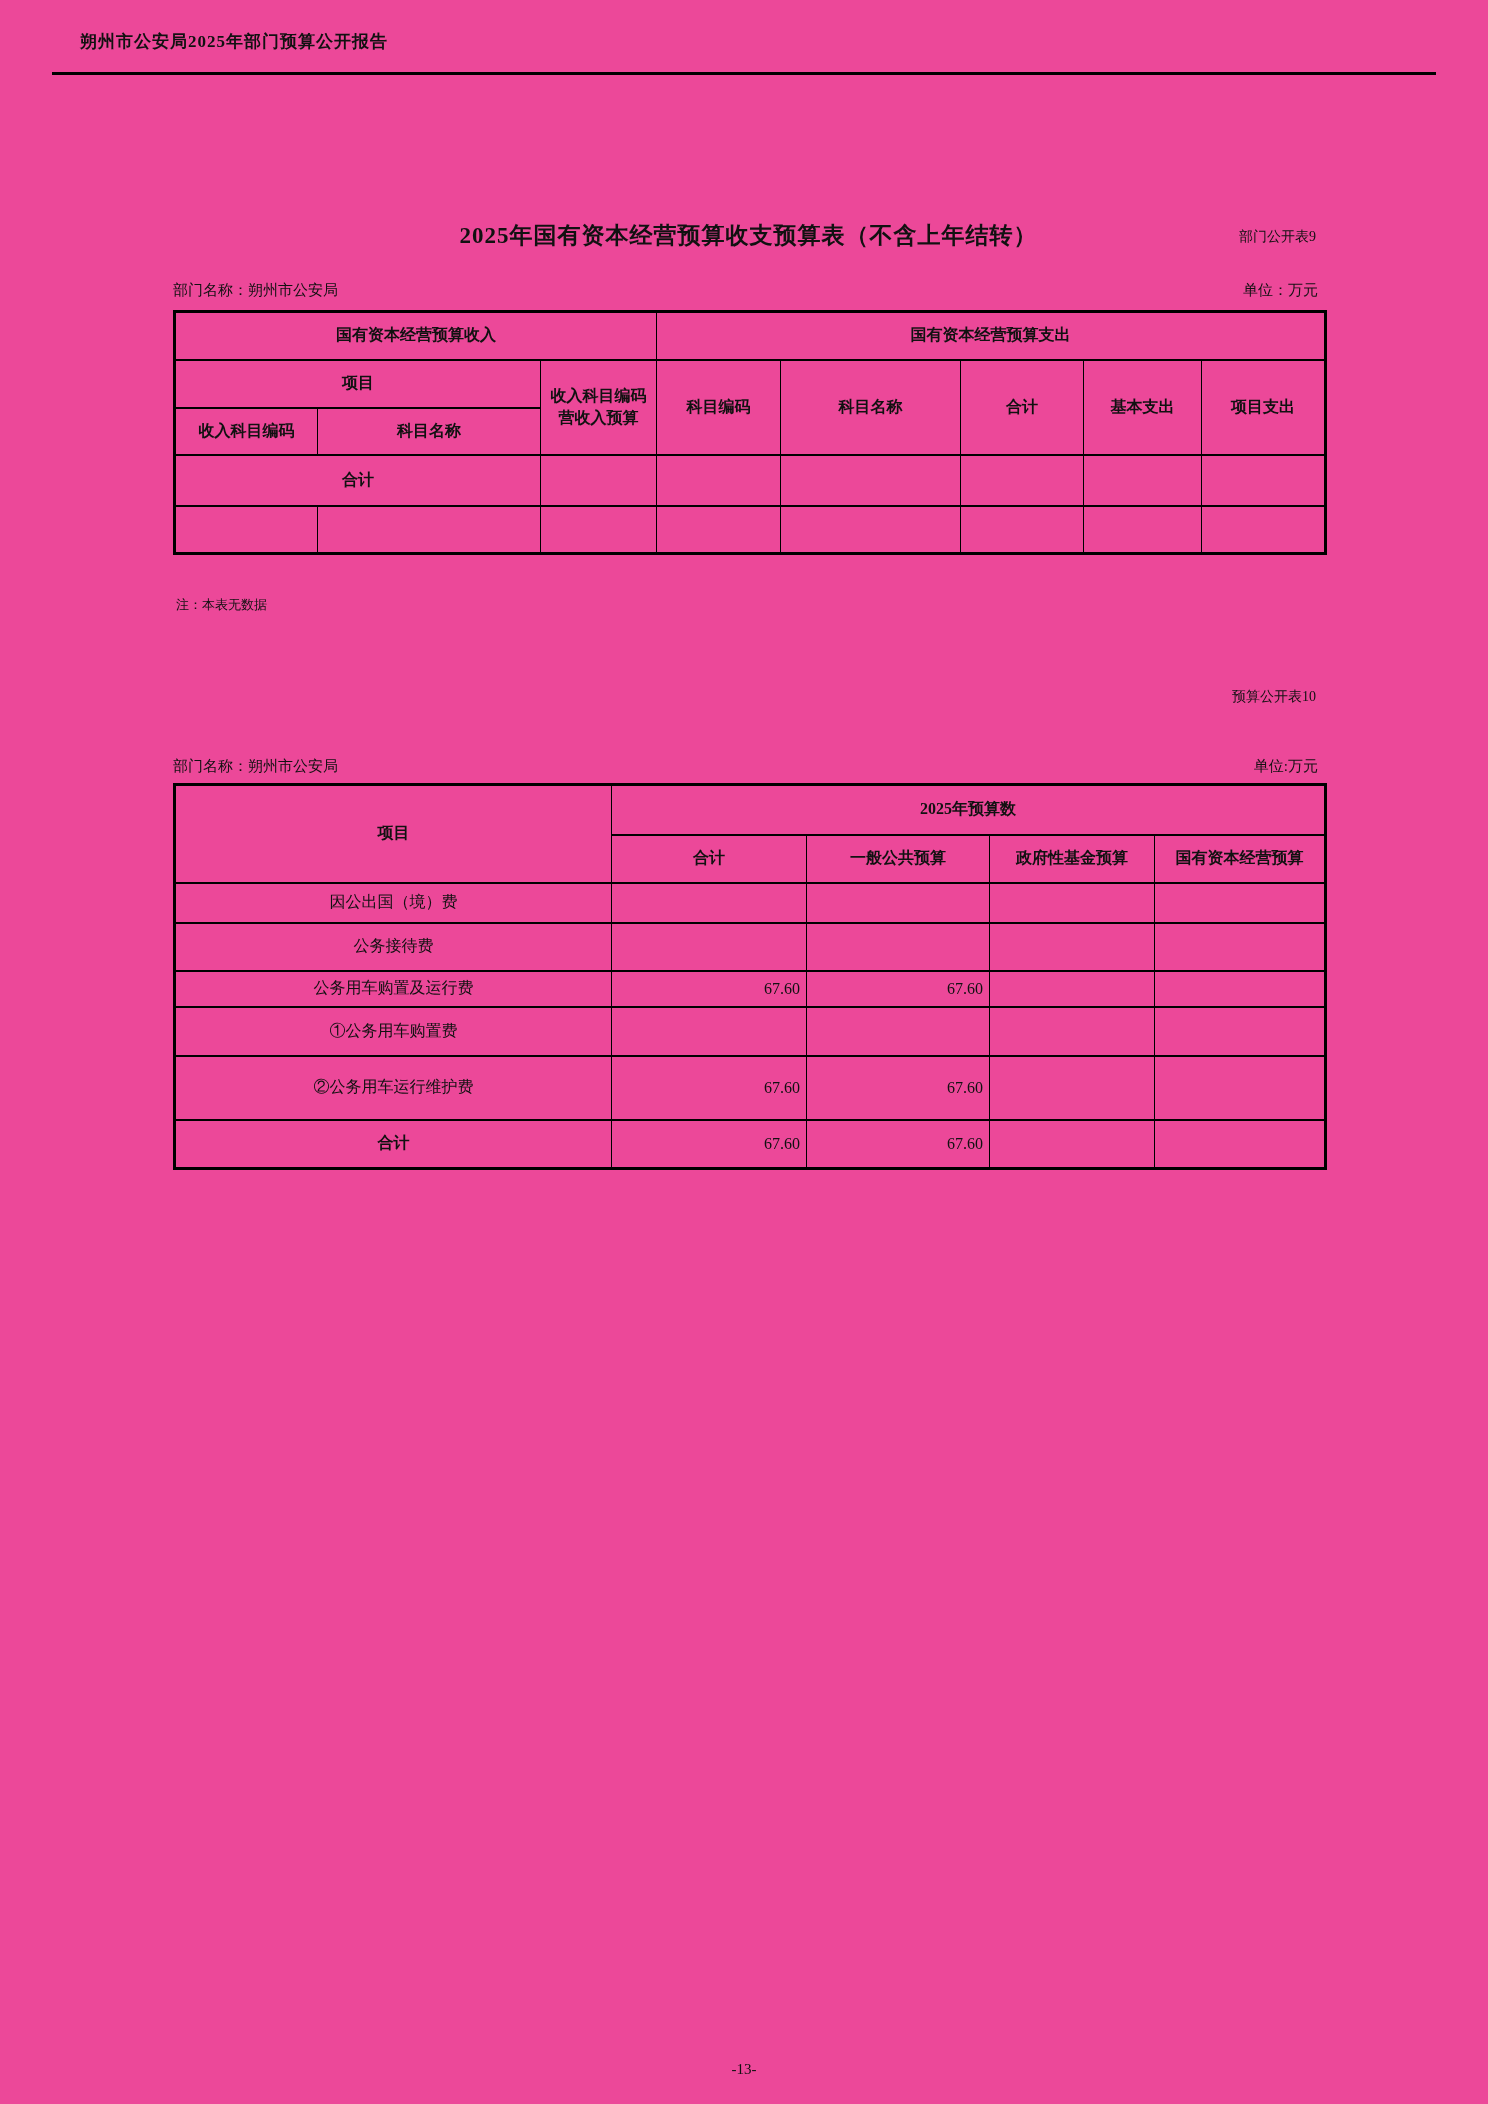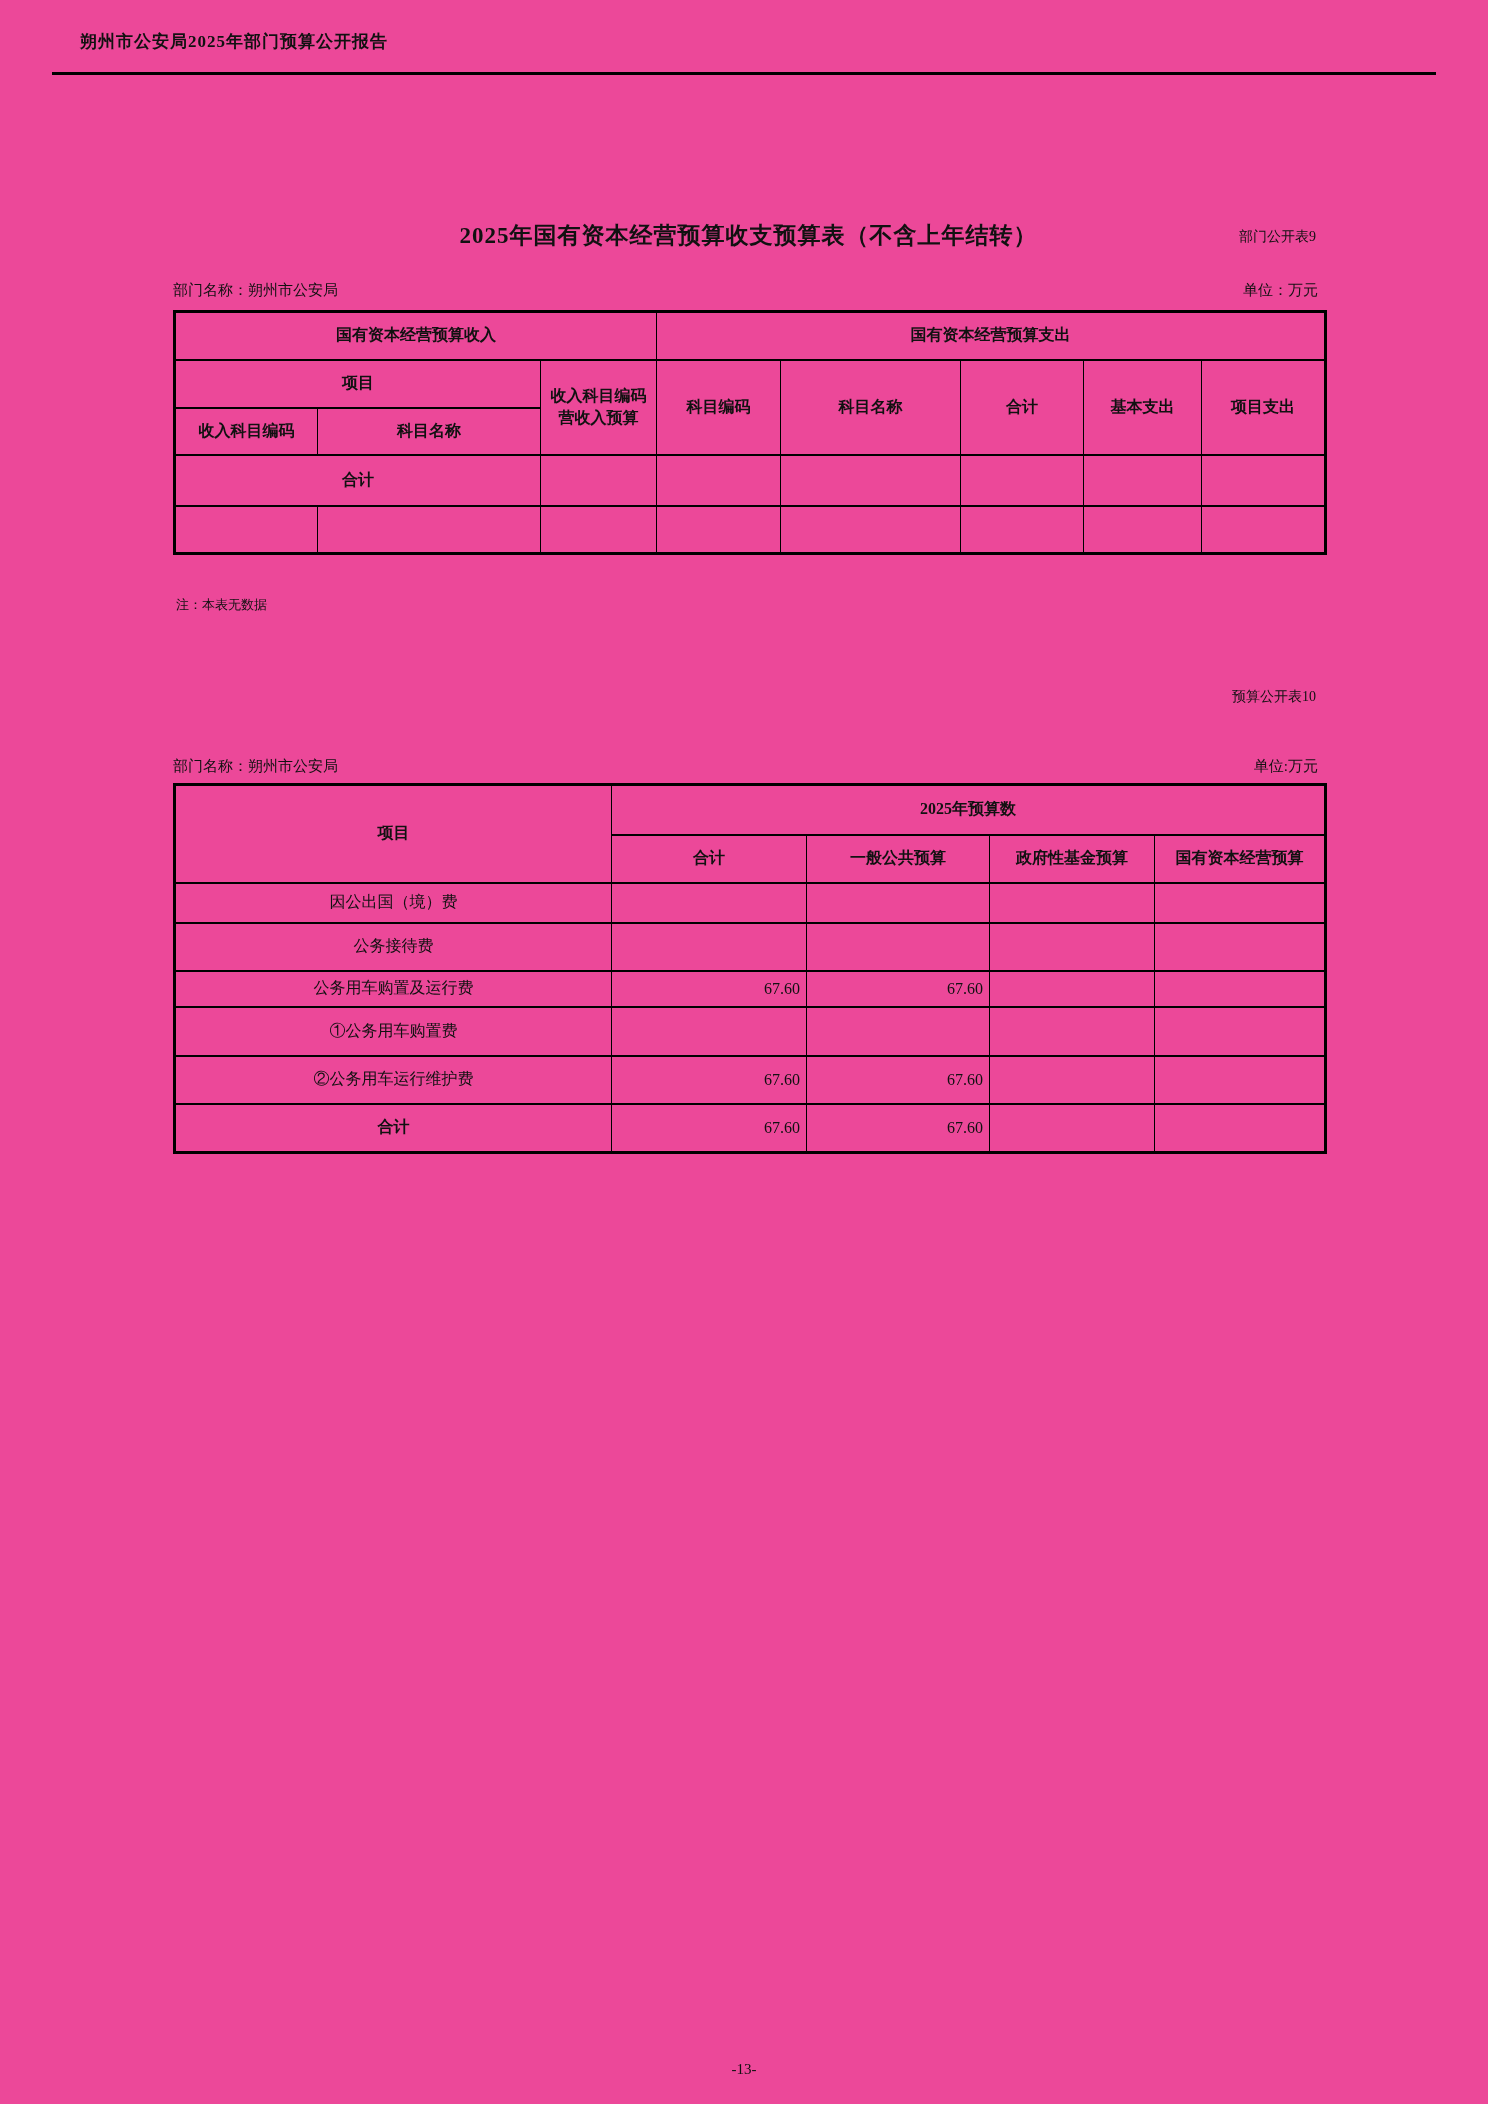--- a/index.html
+++ b/index.html
@@ -177,21 +177,21 @@
       <td class="num"></td>
       <td class="num"></td>
     </tr>
     <tr style="height:49px">
       <td>①公务用车购置费</td>
       <td class="num"></td>
       <td class="num"></td>
       <td class="num"></td>
       <td class="num"></td>
     </tr>
-    <tr style="height:48px">
+    <tr style="height:64px">
       <td>②公务用车运行维护费</td>
       <td class="num">67.60</td>
       <td class="num">67.60</td>
       <td class="num"></td>
       <td class="num"></td>
     </tr>
     <tr style="height:49px" class="total-row">
       <td>合计</td>
       <td class="num">67.60</td>
       <td class="num">67.60</td>

